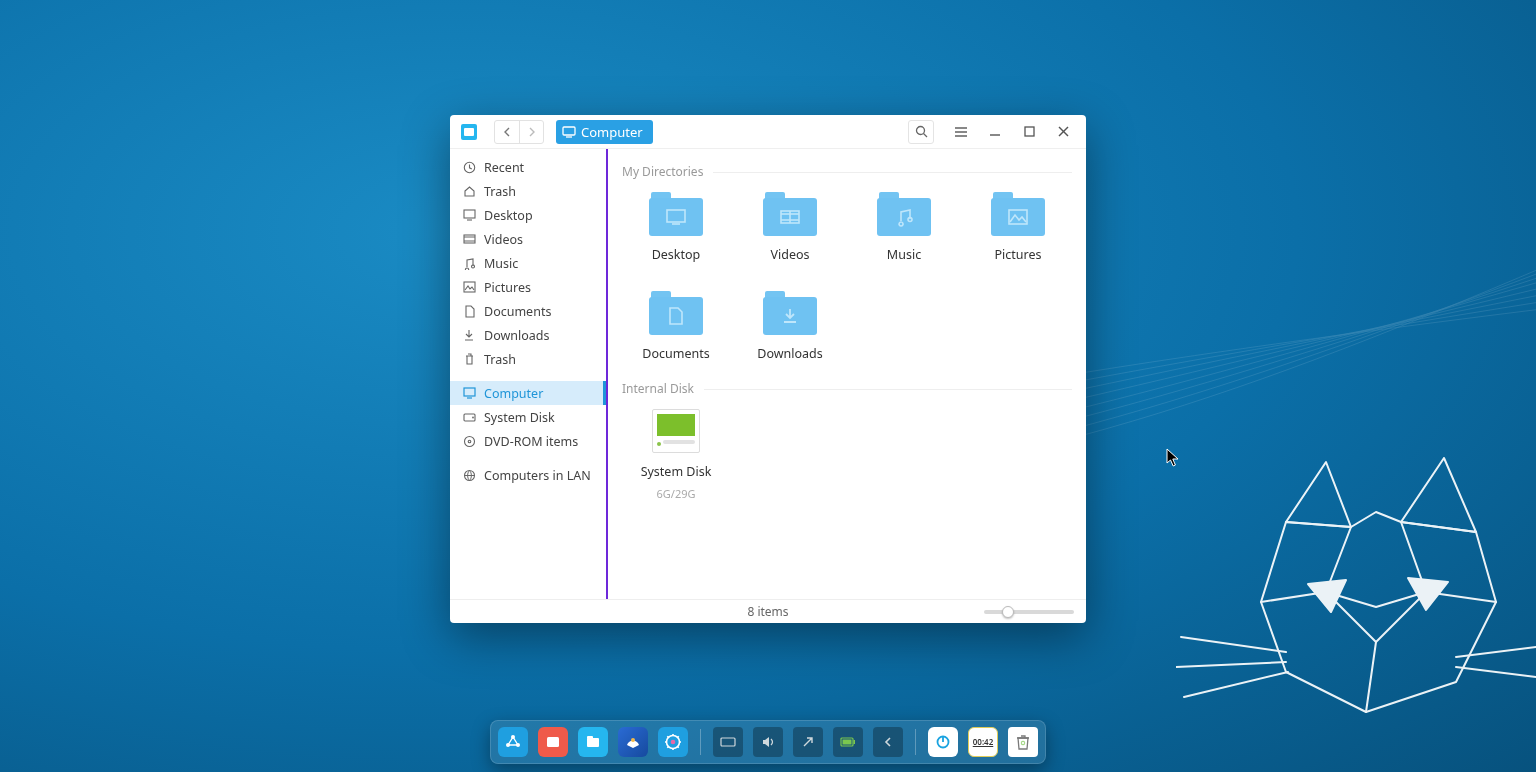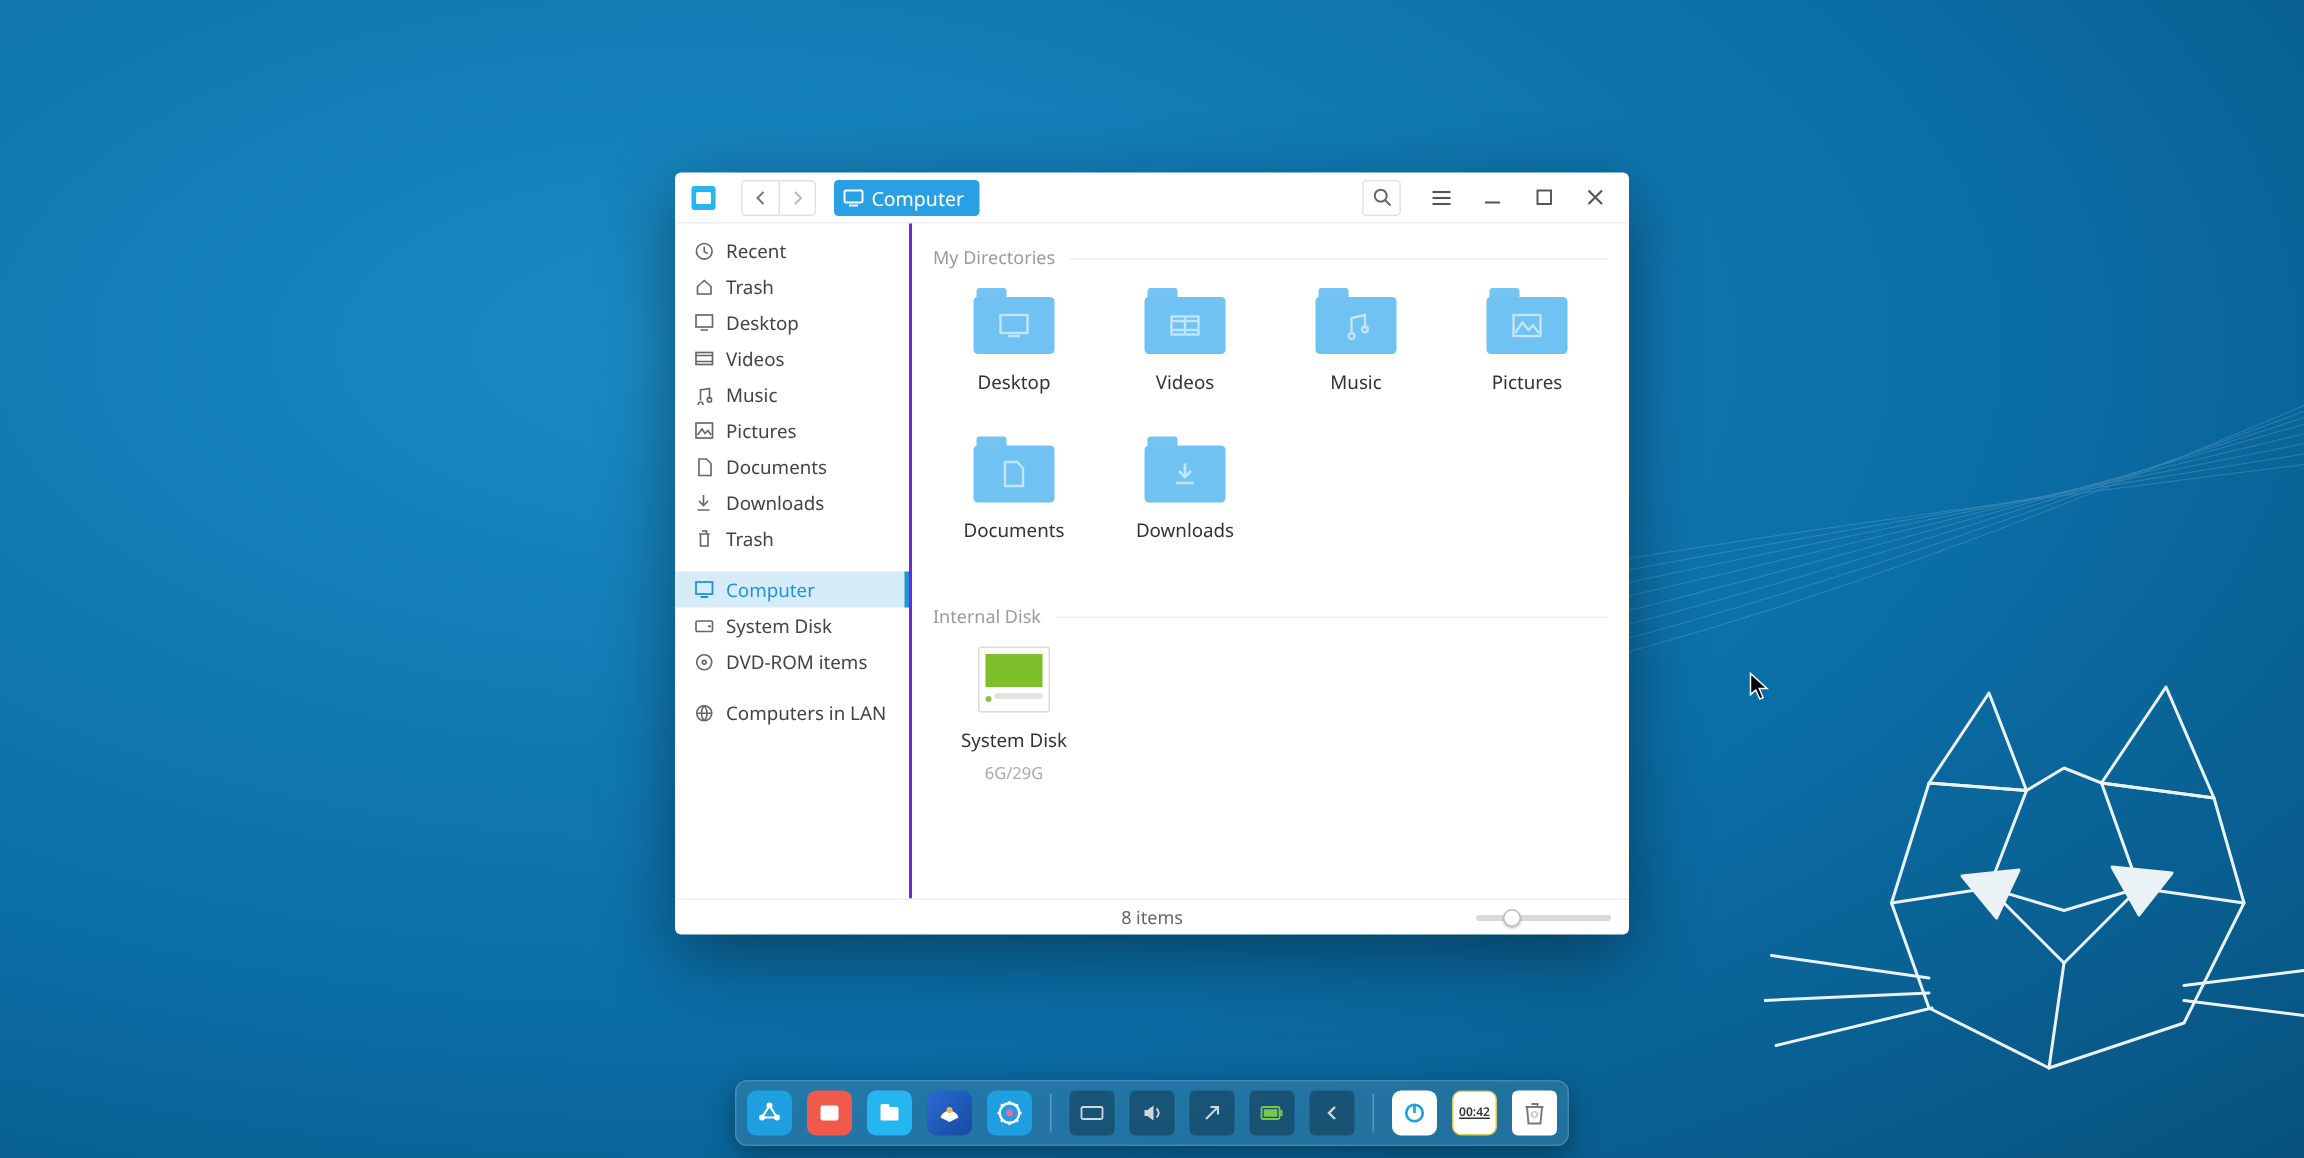--- a/index.html
+++ b/index.html
@@ -380,21 +380,21 @@
                   <svg class="glyph" width="20" height="20" viewBox="0 0 20 20">
                     <path d="M10 3 V12 M6 8 L10 12 L14 8 M4 16 H16" fill="none" stroke="currentColor" stroke-width="1.8"></path>
                   </svg>
                 </span>
               </div>
             <span>Downloads</span>
           </div>
         </div>
       </div>
 
-      <div class="section" style="margin-top:40px;">
+      <div class="section" style="margin-top:18px;">
         <div class="section-header">
           <span>Internal Disk</span>
           <span class="line"></span>
         </div>
         <div class="grid">
           <div class="item">
             <div class="disk">
               <div class="top"></div>
               <div class="bar">
                   <span class="dot"></span>

